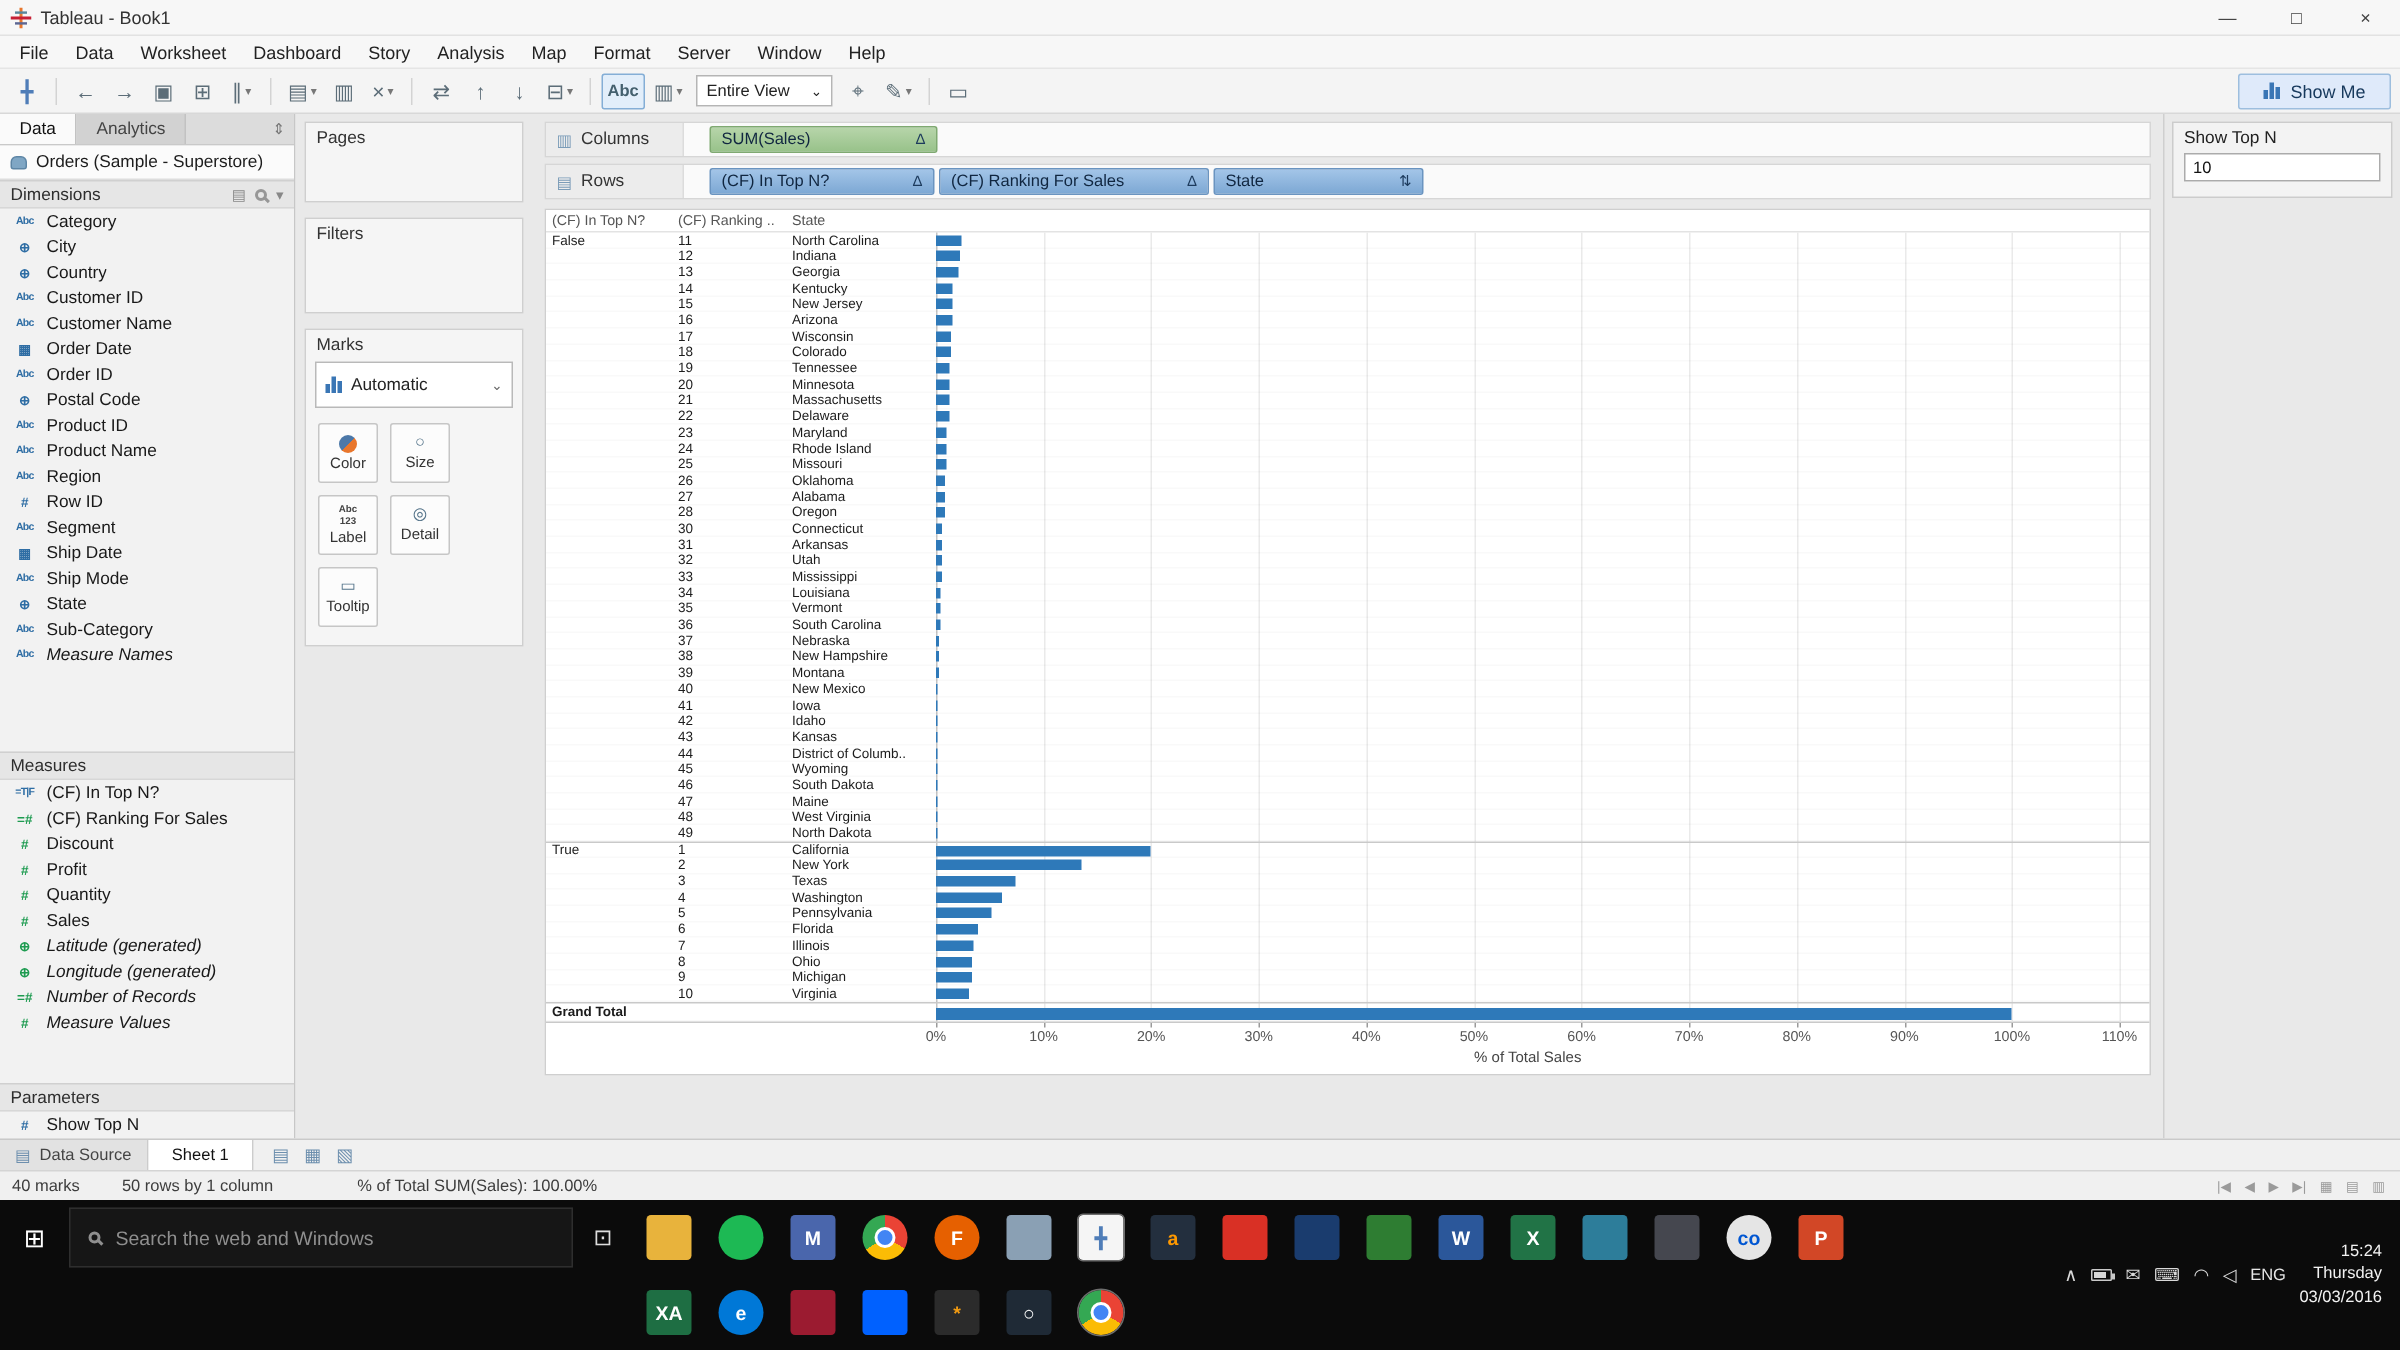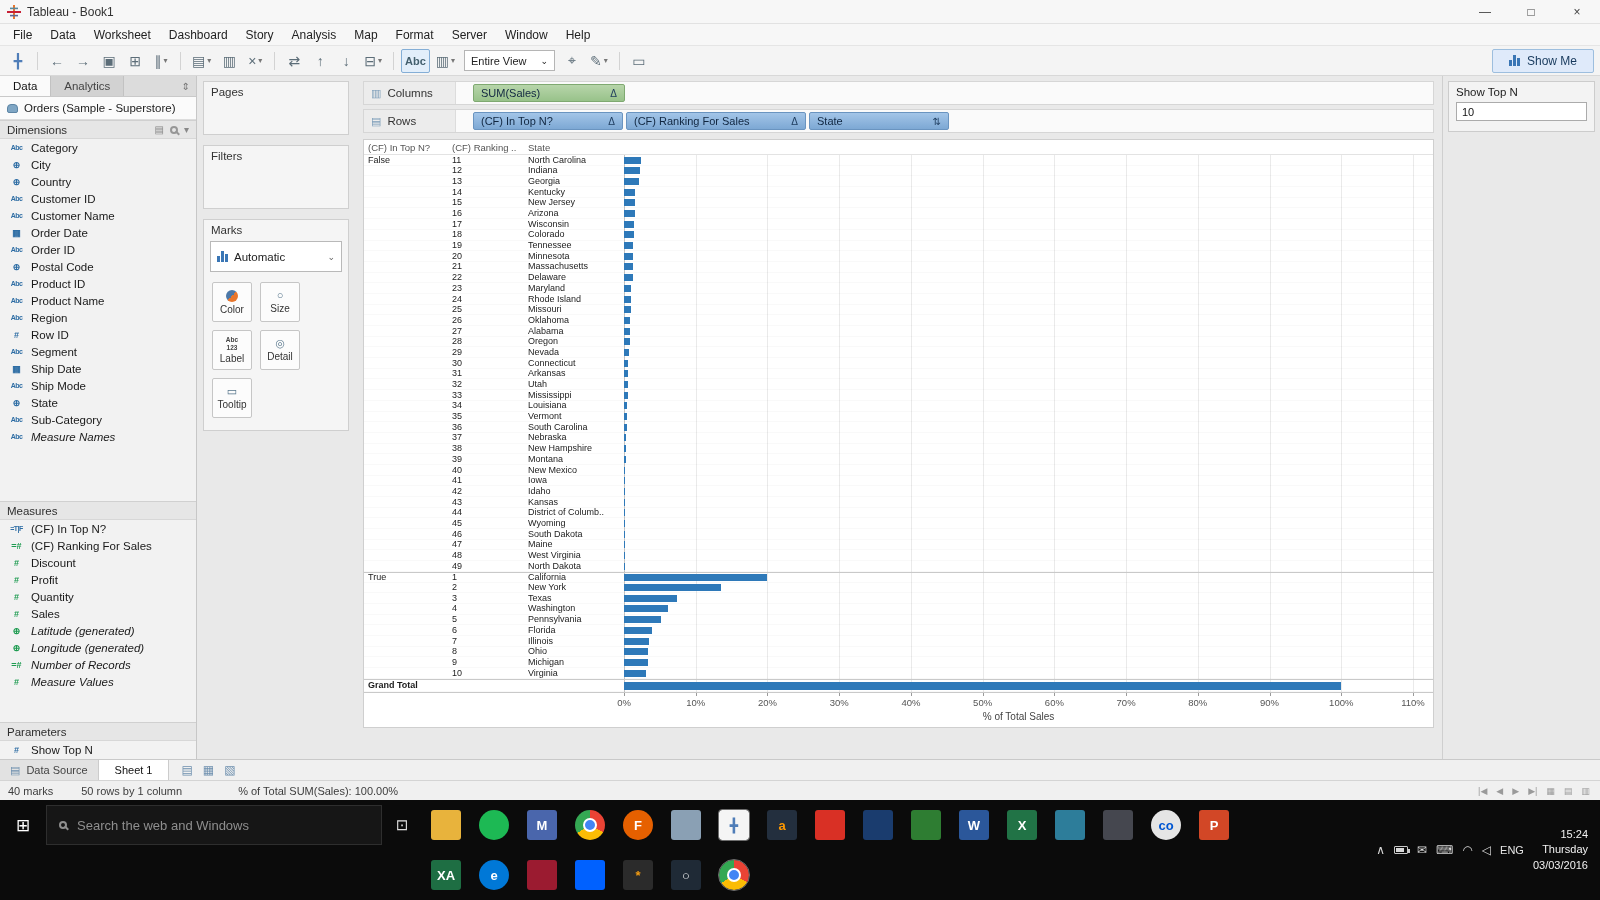--- a/index.html
+++ b/index.html
@@ -653,28 +653,20 @@
               <div class="track">
                 <div class="bar" style="width: calc(0.727273% - 0.145455px); background: rgb(46, 121, 185);"></div>
               </div>
             </div>
             <div class="chart-grid chart-row">
               <div class="cell"></div>
               <div class="cell">28</div>
               <div class="cell">Oregon</div>
               <div class="track">
                 <div class="bar" style="width: calc(0.727273% - 0.145455px); background: rgb(46, 121, 185);"></div>
-              </div>
-            </div>
-            <div class="chart-grid chart-row">
-              <div class="cell"></div>
-              <div class="cell">29</div>
-              <div class="cell">Nevada</div>
-              <div class="track">
-                <div class="bar" style="width: calc(0.636364% - 0.127273px); background: rgb(46, 121, 185);"></div>
               </div>
             </div>
             <div class="chart-grid chart-row">
               <div class="cell"></div>
               <div class="cell">30</div>
               <div class="cell">Connecticut</div>
               <div class="track">
                 <div class="bar" style="width: calc(0.545455% - 0.109091px); background: rgb(46, 121, 185);"></div>
               </div>
             </div>

